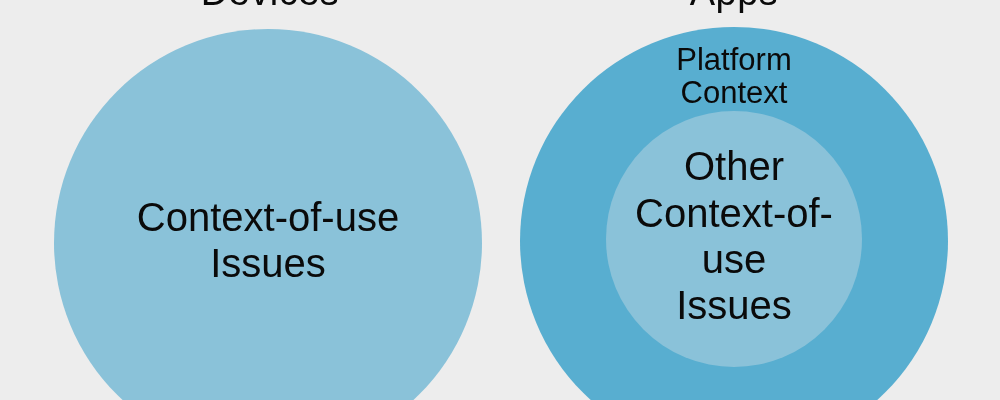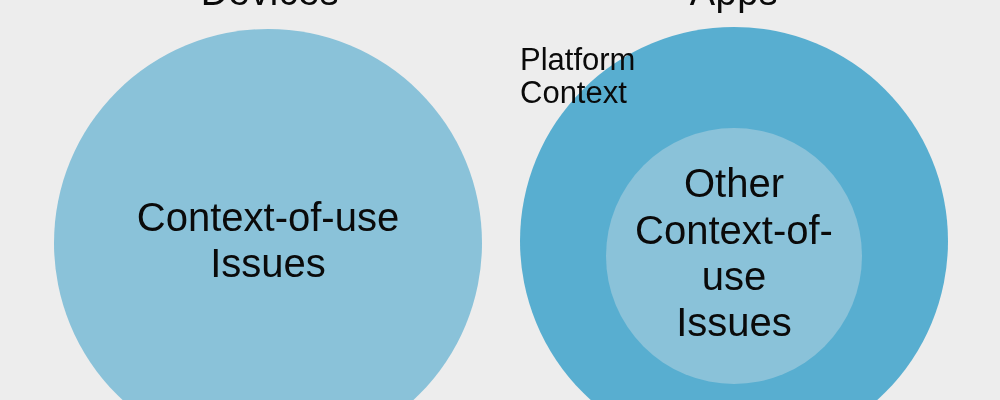--- a/index.html
+++ b/index.html
@@ -41,40 +41,41 @@
     width: 428px; height: 428px;
     background: var(--light-blue);
     display: flex; align-items: center; justify-content: center;
   }
   .outer-circle {
     left: 520px; top: 27px;
     width: 428px; height: 428px;
     background: var(--medium-blue);
   }
   .inner-circle {
-    left: 606px; top: 128px;
+    left: 606px; top: 111px;
     width: 256px; height: 256px;
     background: var(--light-blue);
     display: flex; align-items: center; justify-content: center;
   }
   .circle-label {
     font-size: 40px;
     line-height: 1.16;
     color: var(--label-text);
     text-align: center;
     white-space: pre-line;
     padding-bottom: 6px;
   }
   .outer-label {
     position: absolute;
     left: 0; right: 0;
     top: 17px;
     font-size: 31px;
     line-height: 1.05;
     color: var(--label-text);
+    text-align: center;
     white-space: pre-line;
   }
 </style>
 </head>
 <body>
 
 <div class="canvas">
 
   <div class="title title-left">Devices</div>
 

